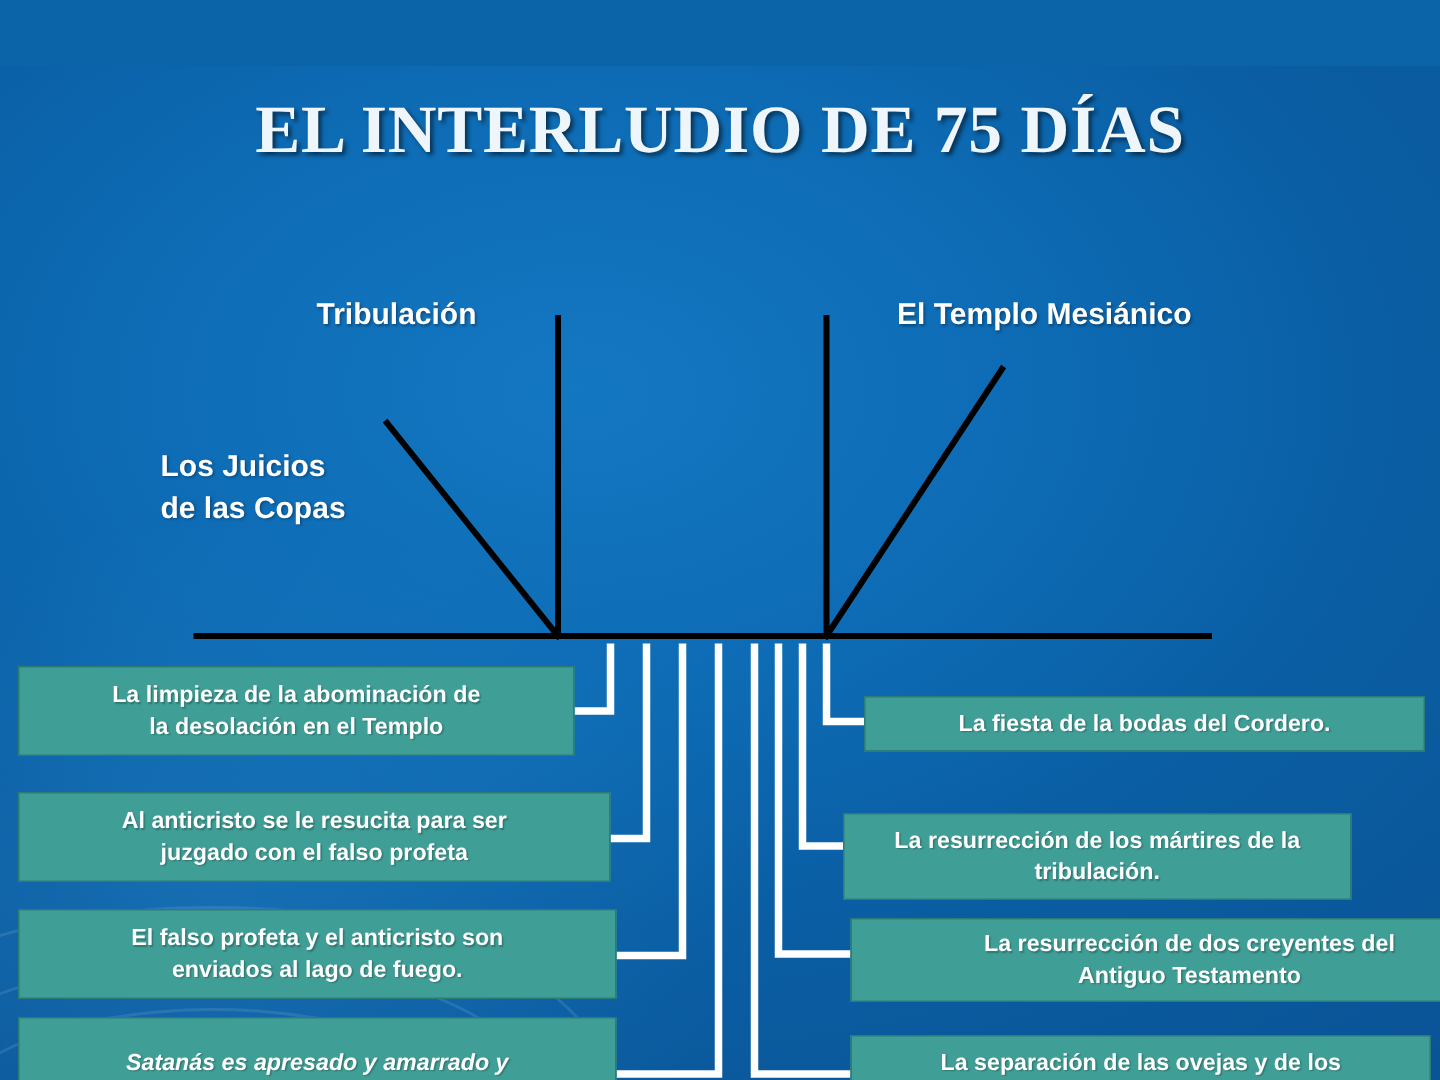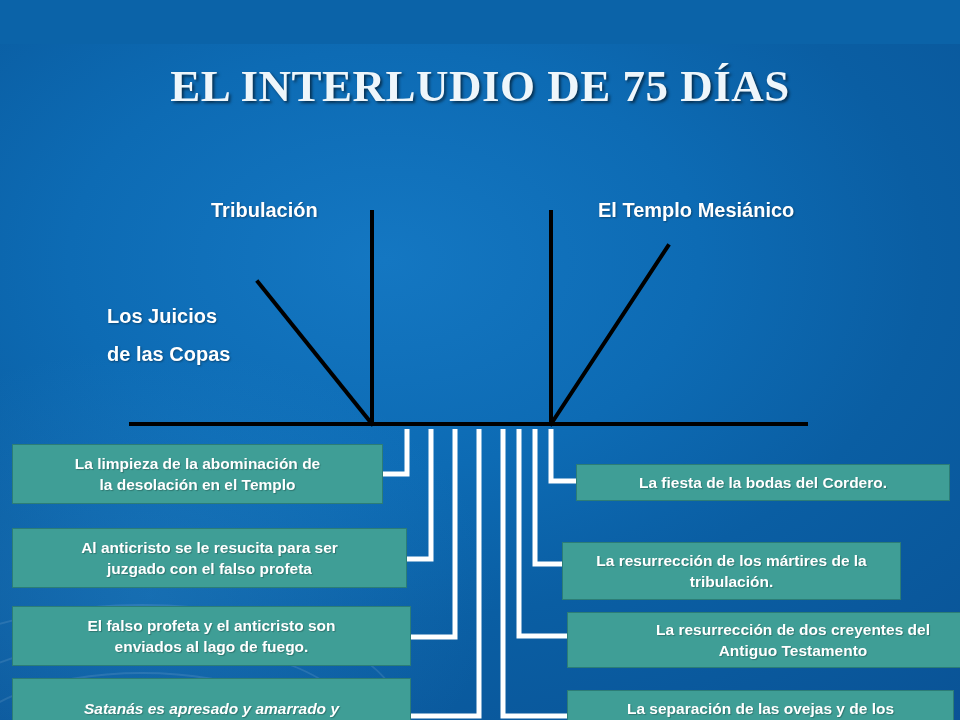--- a/index.html
+++ b/index.html
@@ -61,21 +61,21 @@
   #hdr-trib { left: 211px; top: 155px; }
   #hdr-reino { left: 598px; top: 155px; }
 
   #judg {
     position: absolute;
     left: 107px;
     top: 253px;
     color: #ffffff;
     font-size: 20px;
     font-weight: bold;
-    line-height: 38px;
+    line-height: 28px;
     text-shadow: 1px 1px 2px rgba(0,0,0,0.35);
     white-space: nowrap;
   }
 
   svg.layer {
     position: absolute;
     left: 0; top: 0;
     width: 960px; height: 720px;
     pointer-events: none;
   }

